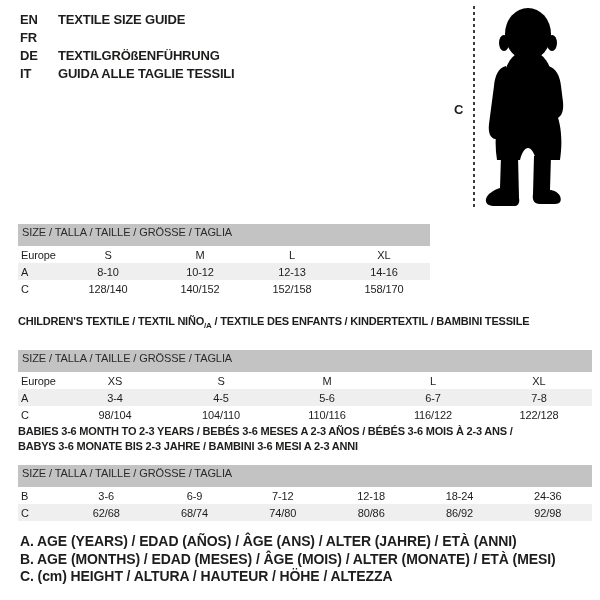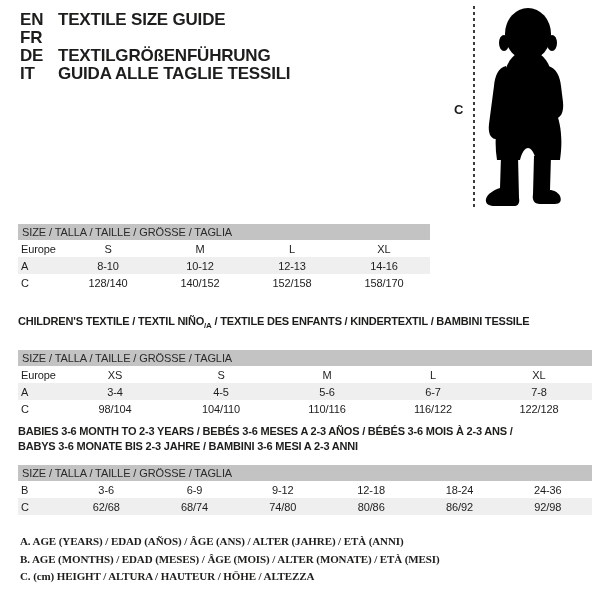--- a/index.html
+++ b/index.html
@@ -3,21 +3,21 @@
 <meta charset="utf-8">
 <style>
   html,body{margin:0;padding:0;background:#ffffff;}
   .page{
     position:relative;width:600px;height:600px;background:#ffffff;
     font-family:"Liberation Sans",sans-serif;color:#1d1d1b;overflow:hidden;
   }
 
   
   .languages{position:absolute;left:20px;top:11px;}
-  .lang-row{display:flex;line-height:18px;font-weight:bold;font-size:17px;letter-spacing:-0.2px;}
+  .lang-row{display:flex;line-height:18px;font-weight:bold;font-size:13px;letter-spacing:-0.2px;}
   .lang-code{width:38px;flex:0 0 38px;}
 
   
   .figure{position:absolute;left:450px;top:6px;width:148px;height:202px;}
   .c-label{position:absolute;left:4px;top:96px;font-weight:bold;font-size:13px;}
   .dotted-line{
     position:absolute;left:23px;top:0;width:2px;height:202px;
     background:repeating-linear-gradient(to bottom,#3c3c3c 0 3px,transparent 3px 6px);
   }
   .baby-svg{position:absolute;left:32px;top:0;width:92px;height:202px;}
@@ -29,27 +29,27 @@
   .sec3{top:424px;}
   .section-title{margin:0;font-size:11px;font-weight:bold;letter-spacing:-0.2px;line-height:14px;white-space:nowrap;}
   .sec3 .section-title{line-height:15px;}
   .section-title sub{font-size:8px;}
 
   table{border-collapse:collapse;table-layout:fixed;font-size:11px;letter-spacing:-0.1px;}
   .t1{width:412px;margin-top:13px;}
   .t2{width:574px;margin-top:17px;}
   .t3{width:574px;margin-top:11px;}
   col.label-col{width:44px;}
-  tr.bar td{background:#c3c3c3;height:16px;padding:0 0 0 4px;text-align:left;color:#2a2a2a;overflow:hidden;white-space:nowrap;}
+  tr.bar td{background:#c3c3c3;height:16px;padding:0 0 6px 4px;text-align:left;color:#2a2a2a;overflow:hidden;white-space:nowrap;}
   th.row-label{text-align:left;font-weight:normal;padding:0 0 0 3px;height:17px;}
   td.cell{text-align:center;height:17px;padding:0;}
   tr.shaded td,tr.shaded th{background:#efefef;}
 
   
-  .notes{position:absolute;left:20px;top:533px;font-size:11px;font-weight:bold;letter-spacing:-0.1px;font-family:Liberation Serif, serif;}
+  .notes{position:absolute;left:20px;top:533px;font-size:14px;font-weight:bold;letter-spacing:-0.1px;}
   .note-line{line-height:17.5px;white-space:nowrap;}
 </style>
 </head>
 <body>
 
 <div class="page">
 
   <section class="languages">
     <div class="lang-row">
       <span class="lang-code">EN</span>
@@ -180,21 +180,21 @@
           <col>
         </colgroup>
       <tbody>
           <tr class="bar">
         <td colspan="7">SIZE / TALLA / TAILLE / GRÖSSE / TAGLIA</td>
       </tr>
       <tr>
         <th class="row-label">B</th>
         <td class="cell">3-6</td>
         <td class="cell">6-9</td>
-        <td class="cell">9-12</td>
+        <td class="cell">7-12</td>
         <td class="cell">12-18</td>
         <td class="cell">18-24</td>
         <td class="cell">24-36</td>
       </tr>
       <tr class="shaded">
         <th class="row-label">C</th>
         <td class="cell">62/68</td>
         <td class="cell">68/74</td>
         <td class="cell">74/80</td>
         <td class="cell">80/86</td>

